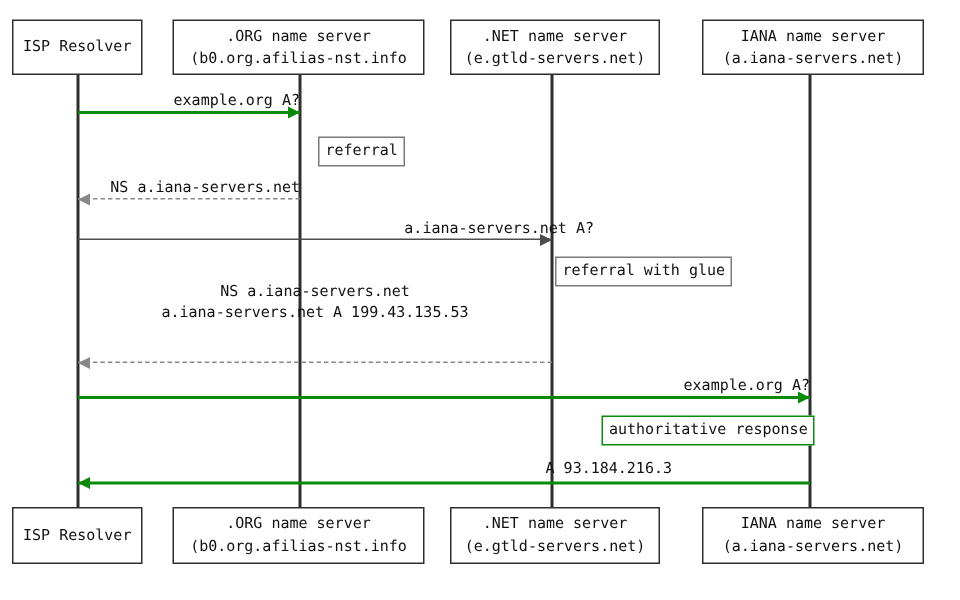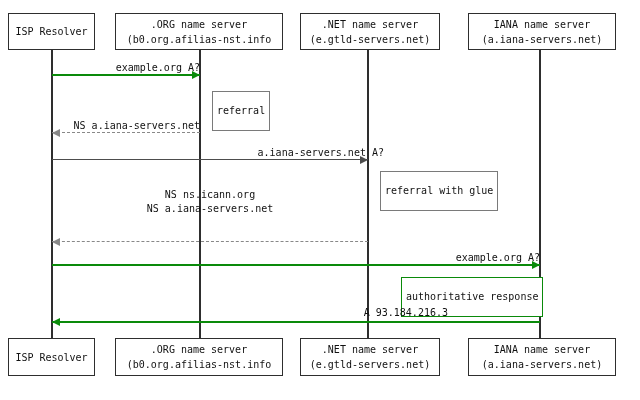--- a/index.html
+++ b/index.html
@@ -24,21 +24,21 @@
   .arrow .line.dashed{border-top:1px dashed currentColor;}
   .arrow .head{position:absolute;width:0;height:0;top:-3px;
     border-top:4px solid transparent;border-bottom:4px solid transparent;}
   .arrow .head.right{right:0;border-left:8px solid currentColor;}
   .arrow .head.left{left:0;border-right:8px solid currentColor;}
   .green{color:var(--green,#0a8a0a);}
   .gray{color:var(--gray,#888888);}
   .dark{color:var(--dark,#4d4d4d);}
   .note{
     position:absolute;border:1.5px solid #7a7a7a;background:#fff;
-    padding:13px 4px;white-space:nowrap;line-height:12px;
+    padding:3px 4px;white-space:nowrap;line-height:12px;
   }
   .note.green-border{border-color:var(--green,#0a8a0a);}
 </style>
 </head>
 <body>
 
 <div class="diagram">
 
   <div class="actor" style="left:8px;top:13px;width:87px">
     <div>ISP Resolver</div>
@@ -68,31 +68,31 @@
   </div>
 
   <div class="note" style="left:212px;top:91px">referral</div>
 
   <div class="mlabel" style="left:52px;top:119px;width:148px">NS a.iana-servers.net</div>
   <div class="arrow gray" style="left:52px;top:132px;width:148px">
     <div class="line dashed"></div>
     <div class="head left"></div>
   </div>
 
-  <div class="mlabel" style="left:36px;top:146px;width:348px">a.iana-servers.net A?</div>
+  <div class="mlabel" style="left:48px;top:146px;width:348px">a.iana-servers.net A?</div>
   <div class="arrow dark" style="left:52px;top:159px;width:316px">
     <div class="line thin"></div>
     <div class="head right"></div>
   </div>
 
-  <div class="note" style="left:380px;top:171px">referral with glue</div>
+  <div class="note" style="left:370px;top:171px">referral with glue</div>
 
   <div class="mblock" style="left:52px;top:188px;width:316px">
-    <div>NS ns.icann.org</div>
     <div>NS a.iana-servers.net</div>
+    <div>a.iana-servers.net A 199.43.135.53</div>
   </div>
   <div class="arrow gray" style="left:52px;top:241px;width:316px">
     <div class="line dashed"></div>
     <div class="head left"></div>
   </div>
 
   <div class="mlabel" style="left:52px;top:251px;width:488px">example.org A?</div>
   <div class="arrow green" style="left:52px;top:264px;width:488px">
     <div class="line solid"></div>
     <div class="head right"></div>

